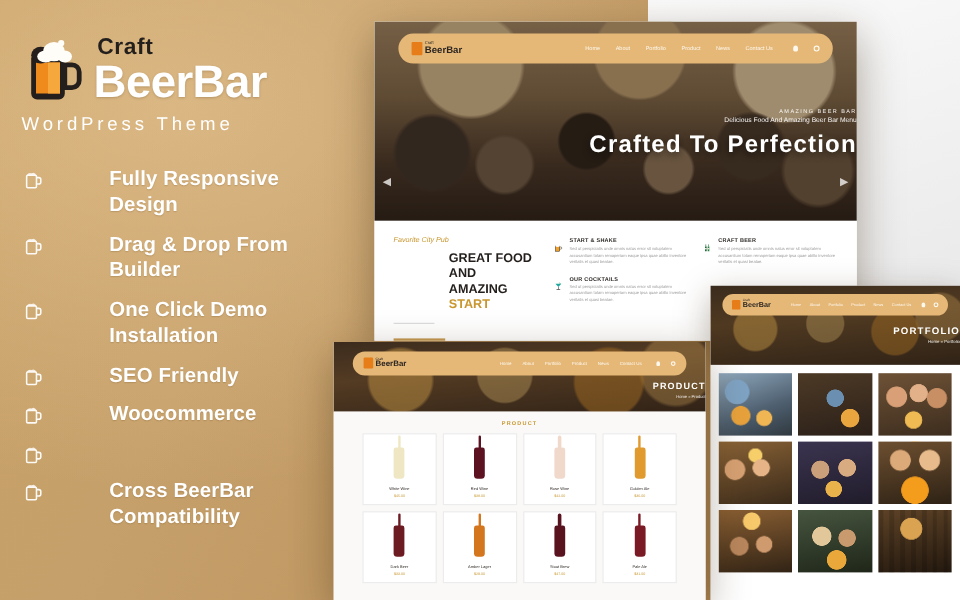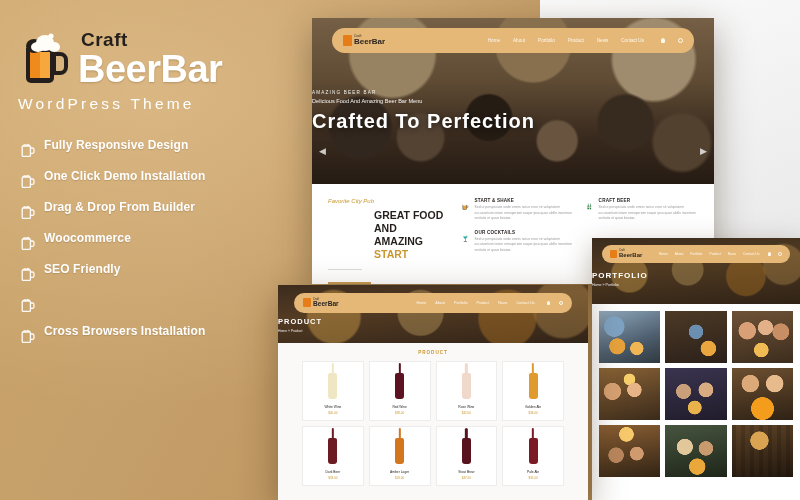--- a/index.html
+++ b/index.html
@@ -19,22 +19,22 @@
   .mug-logo { width:52px; height:58px; position:relative; flex:0 0 auto; }
   .logo-text-wrap { display:flex; flex-direction:column; line-height:1; margin-top:4px; }
   .logo-craft { color:#231f1c; font-size:19px; font-weight:bold; letter-spacing:.5px; margin-left:3px; }
   .logo-main { color:#ffffff; font-size:38px; font-weight:bold; letter-spacing:-.5px; margin-top:1px;
                text-shadow:0 1px 2px rgba(80,55,20,.25); }
   .logo-sub { color:#ffffff; font-size:15.5px; letter-spacing:3.2px; margin:7px 0 0 4px; font-weight:400; }
 
   .features { margin:25px 0 0 6px; }
   .feature { display:flex; align-items:flex-start; gap:9px; margin-bottom:11px; }
   .f-icon { width:15px; height:17px; flex:0 0 auto; margin-top:3px; opacity:.95; }
-  .f-label { color:#ffffff; font-size:12px; font-weight:bold; line-height:1.28; letter-spacing:.1px;
-             text-shadow:0 1px 1px rgba(90,62,25,.22); }
+  .f-label { color:#ffffff; font-size:17px; font-weight:bold; line-height:1.28; letter-spacing:.1px;
+             text-shadow:0 1px 1px rgba(90,62,25,.22);margin-left:47px; }
 
   
   .mock { position:absolute; background:#fff; overflow:hidden; }
   .shadow-lg { box-shadow:0 12px 34px rgba(60,40,15,.40); }
   .shadow-md { box-shadow:0 9px 26px rgba(60,40,15,.35); }
 
   .navbar { position:absolute; left:0; right:0; display:flex; align-items:center;
             background:#e5b878; border-radius:40px; z-index:6; }
   .nav-logo { display:flex; align-items:center; gap:2px; }
   .nav-mug { background:#e77d19; border-radius:1px; position:relative; }
@@ -62,21 +62,21 @@
   }
   .tex-bar {
     background:
       radial-gradient(circle at 18% 55%, rgba(255,196,92,.55) 0 10%, transparent 11%),
       radial-gradient(circle at 46% 48%, rgba(255,214,130,.45) 0 13%, transparent 14%),
       radial-gradient(circle at 74% 58%, rgba(224,150,48,.5) 0 12%, transparent 13%),
       radial-gradient(circle at 92% 40%, rgba(255,200,110,.4) 0 10%, transparent 11%),
       linear-gradient(175deg, #4a3828 0%, #6d4f30 40%, #3a2b1e 100%);
   }
 
-  .banner-cap { position:absolute; left:0; right:0; text-align:left; color:#fff; z-index:5; }
+  .banner-cap { position:absolute; left:0; right:0; text-align:right; color:#fff; z-index:5; }
   .banner-title { font-weight:bold; letter-spacing:1px; }
   .banner-crumb { opacity:.9; }
 
   .sec-white { background:#ffffff; }
   .prod-card { background:#fff; border:1px solid #ececec; }
   .bottle { margin:0 auto; border-radius:2px 2px 3px 3px; position:relative; }
   .bottle:before { content:""; position:absolute; left:50%; transform:translateX(-50%);
                    top:-38%; width:26%; height:40%; background:inherit; border-radius:2px; }
   .prod-name { color:#2b2520; text-align:center; }
   .prod-price { color:#c9972f; text-align:center; }
@@ -119,60 +119,60 @@
         <path d="M2.2 5 q1.6 -2.6 4.1 -1.6 q2.6 -1.6 4.1 1.6" fill="#fff" opacity=".85"></path>
       </svg>
       <span class="f-label">Fully Responsive Design</span>
     </div>
     <div class="feature">
       <svg class="f-icon" viewBox="0 0 15 17">
         <rect x="2.2" y="5" width="8.2" height="10.4" rx="1" fill="none" stroke="#fff" stroke-width="1.3"></rect>
         <path d="M10.6 7 h1.7 a1.7 1.7 0 0 1 1.7 1.7 v2 a1.7 1.7 0 0 1 -1.7 1.7 h-1.7" fill="none" stroke="#fff" stroke-width="1.3"></path>
         <path d="M2.2 5 q1.6 -2.6 4.1 -1.6 q2.6 -1.6 4.1 1.6" fill="#fff" opacity=".85"></path>
       </svg>
+      <span class="f-label">Drag &amp; Drop From Builder</span>
+    </div>
+    <div class="feature">
+      <svg class="f-icon" viewBox="0 0 15 17">
+        <rect x="2.2" y="5" width="8.2" height="10.4" rx="1" fill="none" stroke="#fff" stroke-width="1.3"></rect>
+        <path d="M10.6 7 h1.7 a1.7 1.7 0 0 1 1.7 1.7 v2 a1.7 1.7 0 0 1 -1.7 1.7 h-1.7" fill="none" stroke="#fff" stroke-width="1.3"></path>
+        <path d="M2.2 5 q1.6 -2.6 4.1 -1.6 q2.6 -1.6 4.1 1.6" fill="#fff" opacity=".85"></path>
+      </svg>
       <span class="f-label">One Click Demo Installation</span>
     </div>
     <div class="feature">
       <svg class="f-icon" viewBox="0 0 15 17">
         <rect x="2.2" y="5" width="8.2" height="10.4" rx="1" fill="none" stroke="#fff" stroke-width="1.3"></rect>
         <path d="M10.6 7 h1.7 a1.7 1.7 0 0 1 1.7 1.7 v2 a1.7 1.7 0 0 1 -1.7 1.7 h-1.7" fill="none" stroke="#fff" stroke-width="1.3"></path>
         <path d="M2.2 5 q1.6 -2.6 4.1 -1.6 q2.6 -1.6 4.1 1.6" fill="#fff" opacity=".85"></path>
       </svg>
-      <span class="f-label">Drag &amp; Drop From Builder</span>
+      <span class="f-label">SEO Friendly</span>
     </div>
     <div class="feature">
       <svg class="f-icon" viewBox="0 0 15 17">
         <rect x="2.2" y="5" width="8.2" height="10.4" rx="1" fill="none" stroke="#fff" stroke-width="1.3"></rect>
         <path d="M10.6 7 h1.7 a1.7 1.7 0 0 1 1.7 1.7 v2 a1.7 1.7 0 0 1 -1.7 1.7 h-1.7" fill="none" stroke="#fff" stroke-width="1.3"></path>
         <path d="M2.2 5 q1.6 -2.6 4.1 -1.6 q2.6 -1.6 4.1 1.6" fill="#fff" opacity=".85"></path>
       </svg>
       <span class="f-label">Woocommerce</span>
     </div>
     <div class="feature">
       <svg class="f-icon" viewBox="0 0 15 17">
         <rect x="2.2" y="5" width="8.2" height="10.4" rx="1" fill="none" stroke="#fff" stroke-width="1.3"></rect>
         <path d="M10.6 7 h1.7 a1.7 1.7 0 0 1 1.7 1.7 v2 a1.7 1.7 0 0 1 -1.7 1.7 h-1.7" fill="none" stroke="#fff" stroke-width="1.3"></path>
         <path d="M2.2 5 q1.6 -2.6 4.1 -1.6 q2.6 -1.6 4.1 1.6" fill="#fff" opacity=".85"></path>
       </svg>
-      <span class="f-label">SEO Friendly</span>
-    </div>
-    <div class="feature">
-      <svg class="f-icon" viewBox="0 0 15 17">
-        <rect x="2.2" y="5" width="8.2" height="10.4" rx="1" fill="none" stroke="#fff" stroke-width="1.3"></rect>
-        <path d="M10.6 7 h1.7 a1.7 1.7 0 0 1 1.7 1.7 v2 a1.7 1.7 0 0 1 -1.7 1.7 h-1.7" fill="none" stroke="#fff" stroke-width="1.3"></path>
-        <path d="M2.2 5 q1.6 -2.6 4.1 -1.6 q2.6 -1.6 4.1 1.6" fill="#fff" opacity=".85"></path>
-      </svg>
-    </div>
-    <div class="feature">
-      <svg class="f-icon" viewBox="0 0 15 17">
-        <rect x="2.2" y="5" width="8.2" height="10.4" rx="1" fill="none" stroke="#fff" stroke-width="1.3"></rect>
-        <path d="M10.6 7 h1.7 a1.7 1.7 0 0 1 1.7 1.7 v2 a1.7 1.7 0 0 1 -1.7 1.7 h-1.7" fill="none" stroke="#fff" stroke-width="1.3"></path>
-        <path d="M2.2 5 q1.6 -2.6 4.1 -1.6 q2.6 -1.6 4.1 1.6" fill="#fff" opacity=".85"></path>
-      </svg>
-      <span class="f-label" style="max-width:165px">Cross Browsers Installation</span>
+    </div>
+    <div class="feature">
+      <svg class="f-icon" viewBox="0 0 15 17">
+        <rect x="2.2" y="5" width="8.2" height="10.4" rx="1" fill="none" stroke="#fff" stroke-width="1.3"></rect>
+        <path d="M10.6 7 h1.7 a1.7 1.7 0 0 1 1.7 1.7 v2 a1.7 1.7 0 0 1 -1.7 1.7 h-1.7" fill="none" stroke="#fff" stroke-width="1.3"></path>
+        <path d="M2.2 5 q1.6 -2.6 4.1 -1.6 q2.6 -1.6 4.1 1.6" fill="#fff" opacity=".85"></path>
+      </svg>
+      <span class="f-label" style="max-width:165px">Cross BeerBar Compatibility</span>
     </div>
   </div>
 </div>
 
 <div style="position:absolute;left:540px;top:0;width:260px;height:250px;
             background:linear-gradient(160deg,#fbfbfb,#e9e9ea);"></div>
 
 <div class="mock shadow-lg" style="left:312px; top:18px; width:402px; height:266px;">
 
   <div class="hero-img tex-crowd" style="height:166px;"></div>

